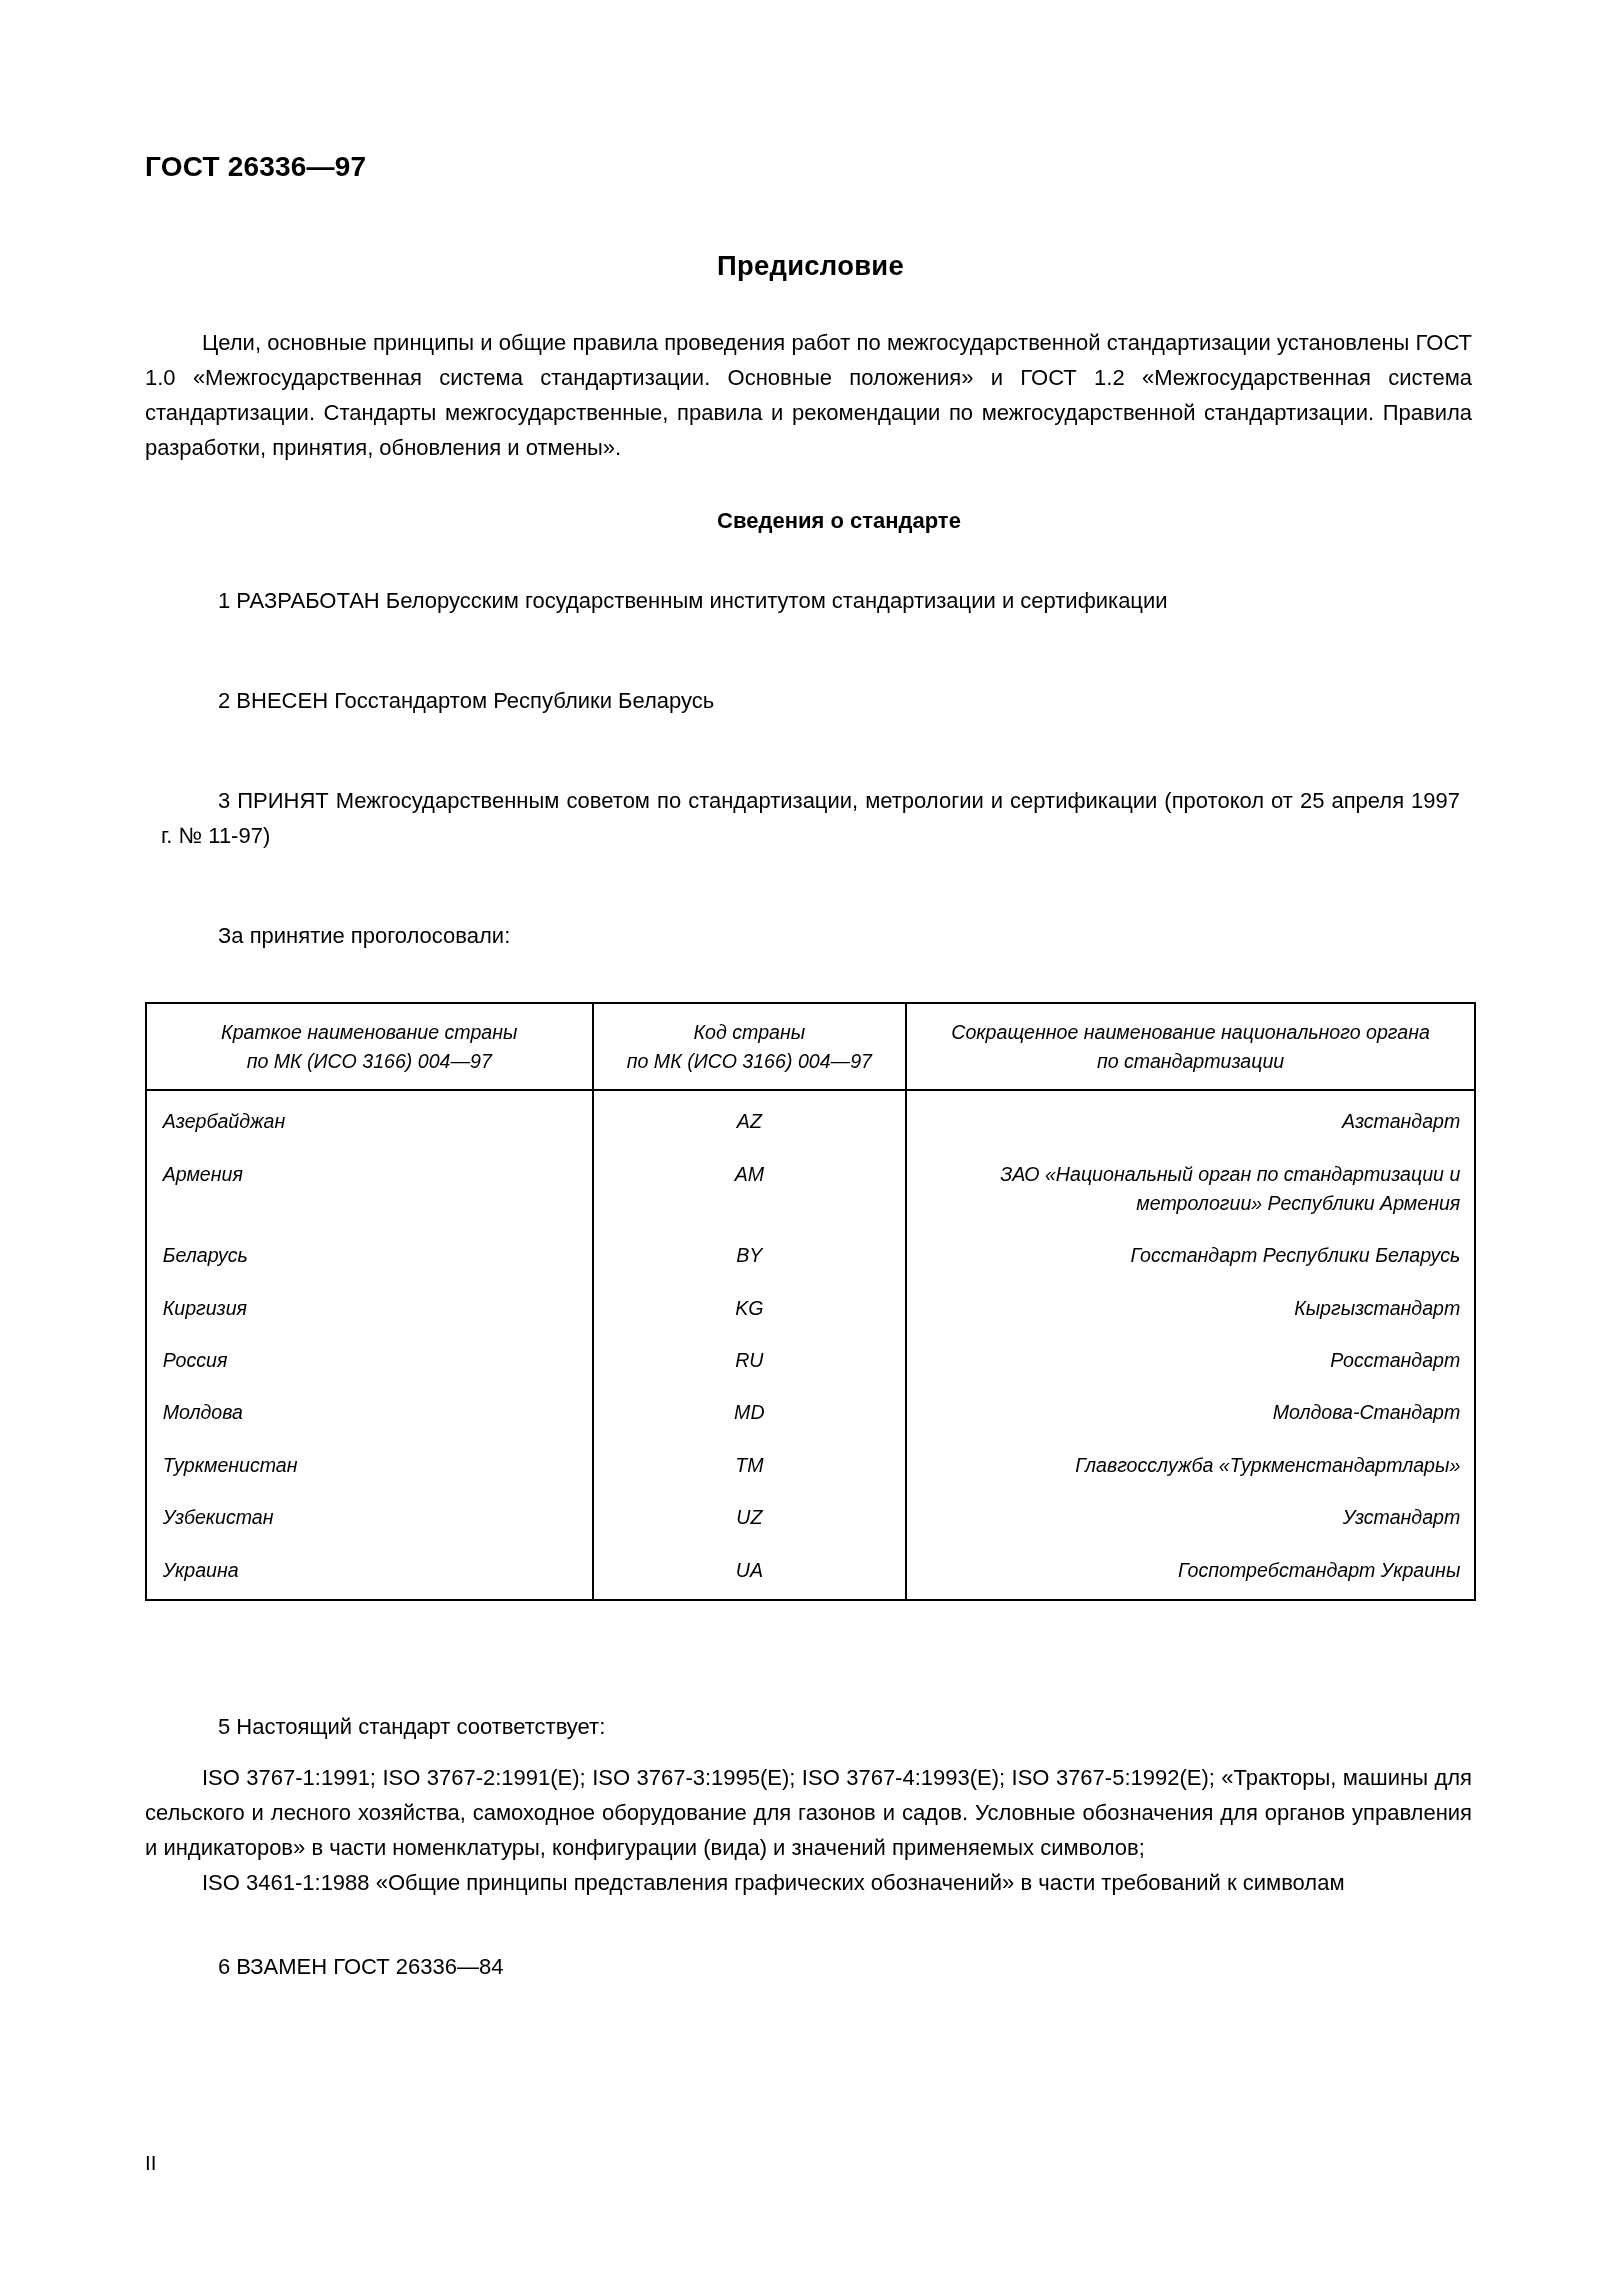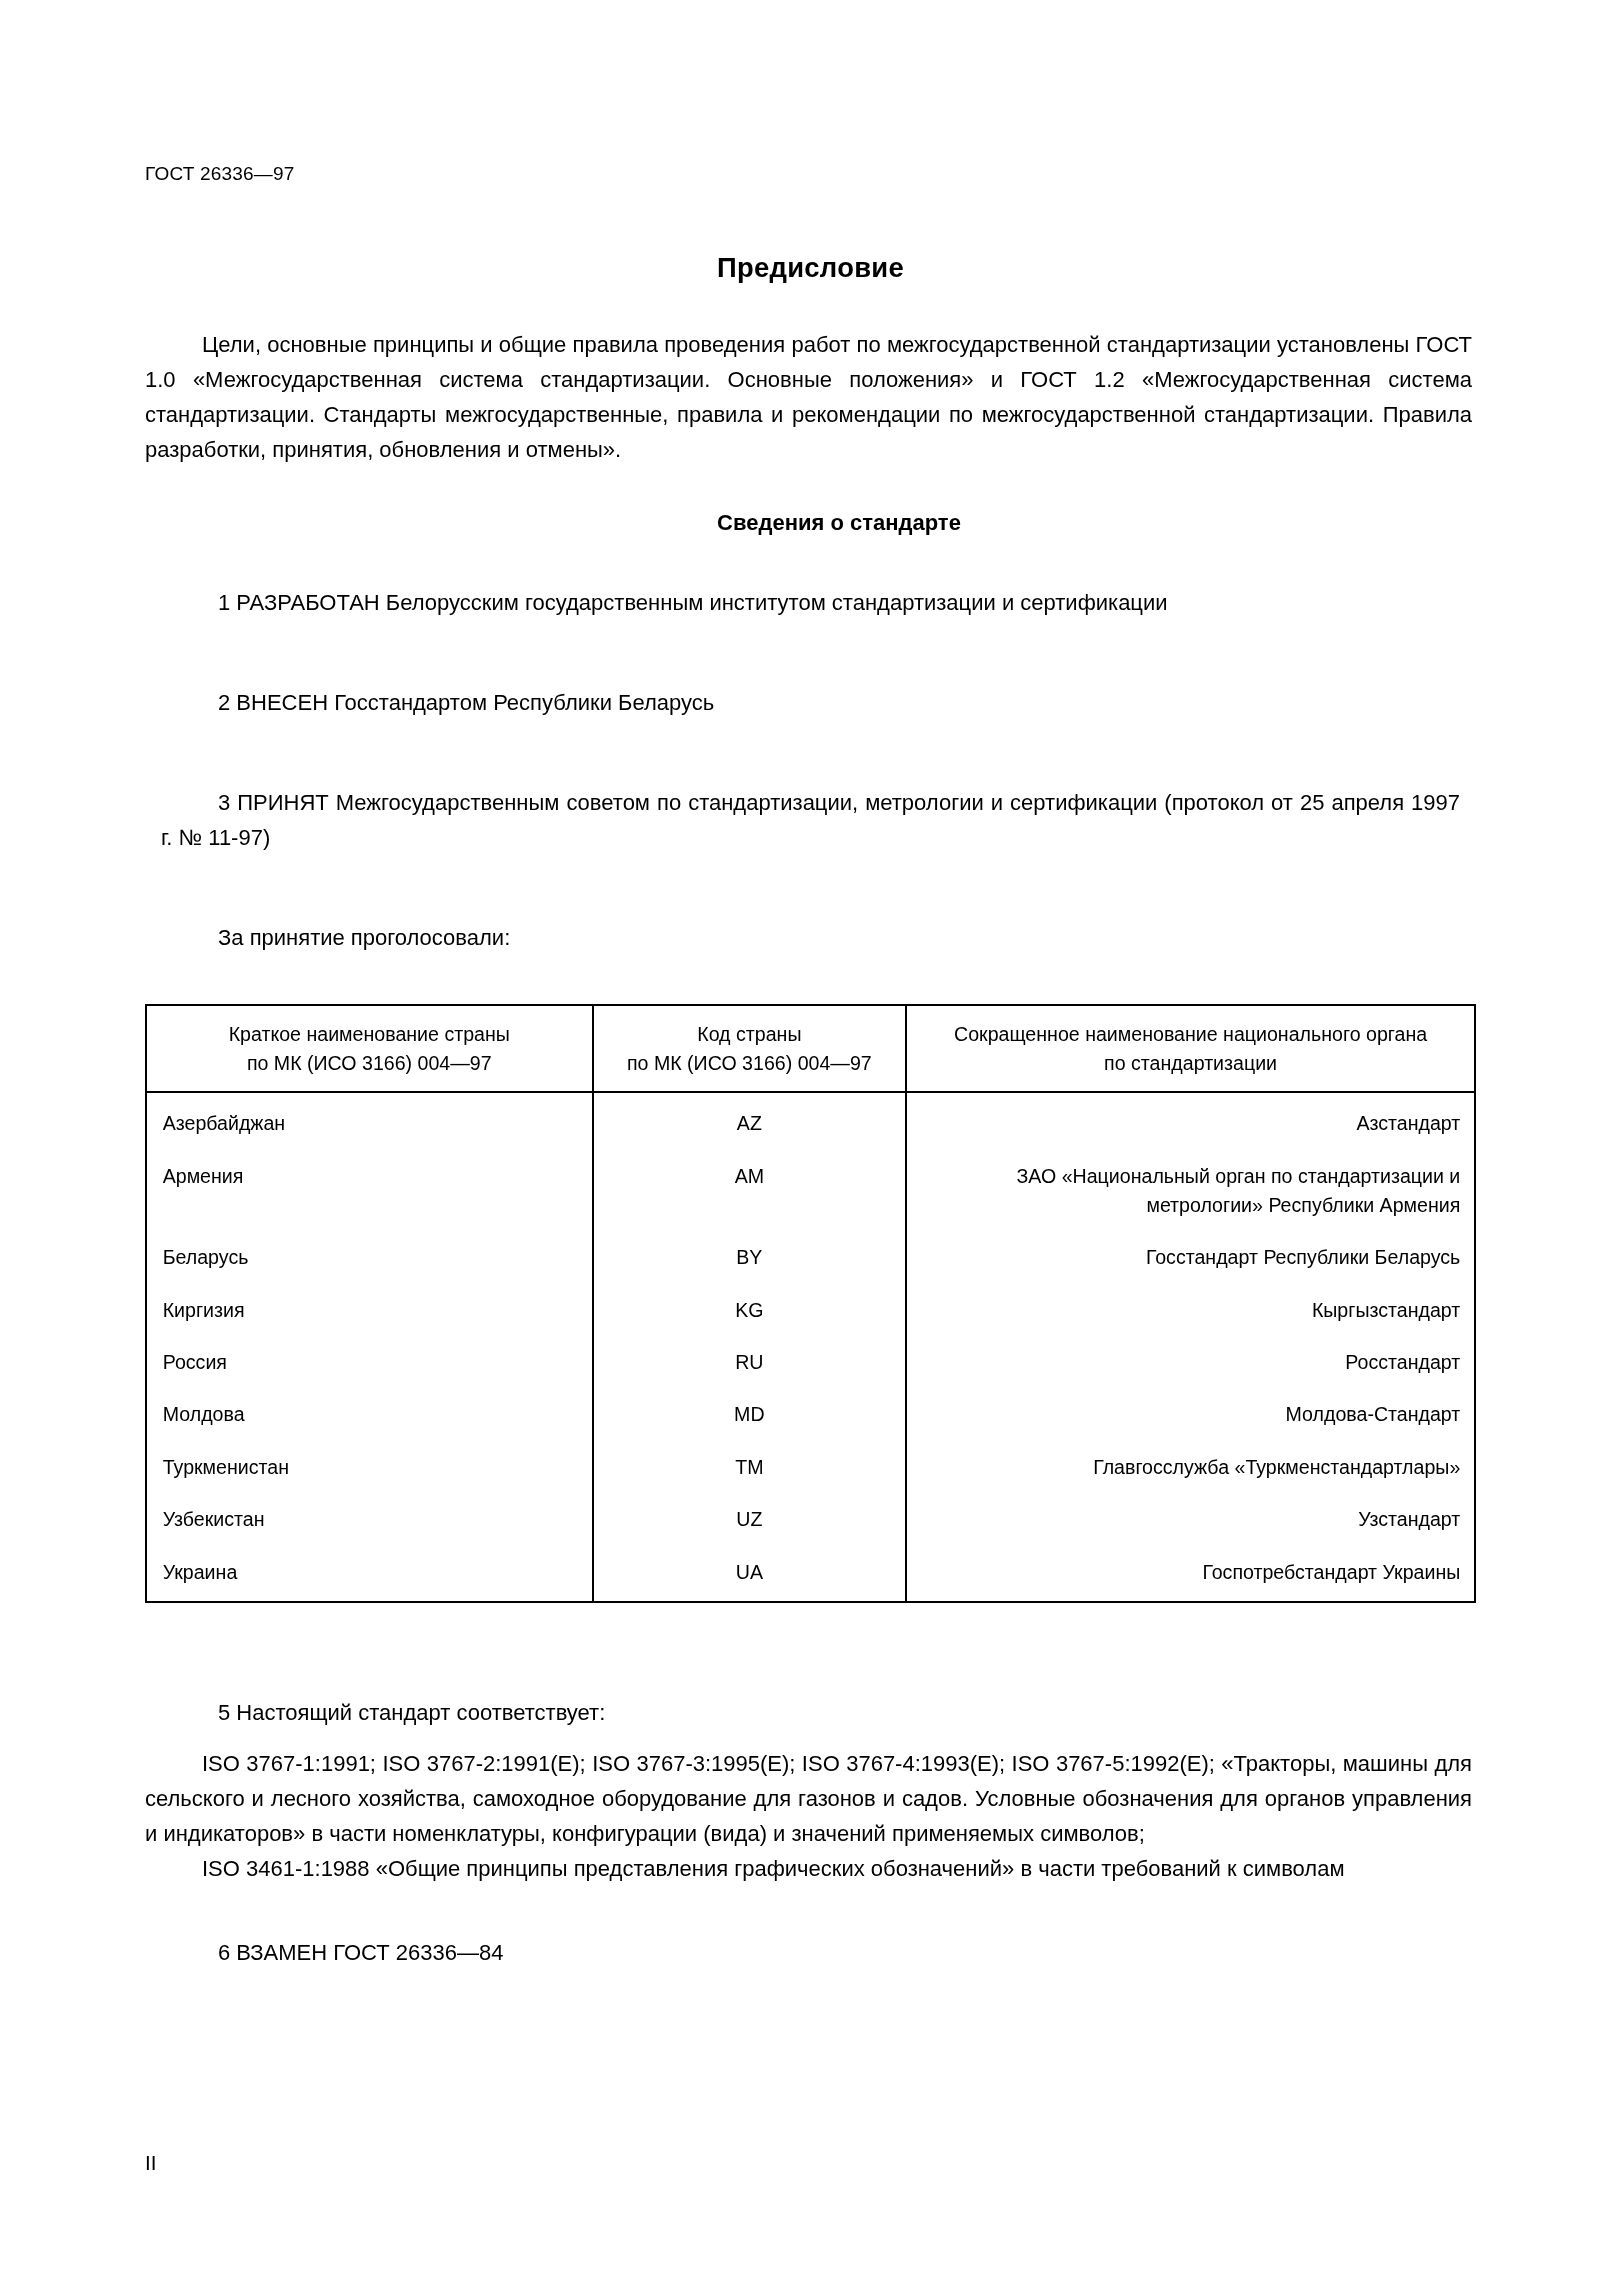--- a/index.html
+++ b/index.html
@@ -13,24 +13,24 @@
   }
   .page {
     position: relative;
     width: 1621px;
     height: 2293px;
     background: #ffffff;
     box-sizing: border-box;
     padding: 147px 145px 0 145px;
   }
   .running-head {
-    font-size: 19px;
-    font-weight: normal;
+    font-size: 28px;
+    font-weight: bold;
     letter-spacing: 0.2px;
-    margin: 16px 0 67px 0;
+    margin: 4px 0 67px 0;
   }
   .doc-title {
     text-align: center;
     font-size: 27.4px;
     font-weight: bold;
     margin: 0 0 43px 0;
     letter-spacing: 0.3px;
   }
   p.body-par {
     font-size: 22px;
@@ -84,21 +84,21 @@
   table.vote-table tbody td {
     padding: 9.8px 13.7px 13.7px 13.7px;
   }
   table.vote-table tbody td.c-name { text-align: left; padding-left: 15.7px; }
   table.vote-table tbody td.c-code { text-align: center; }
   table.vote-table tbody td.c-org  { text-align: right; padding-left: 15.7px; }
   table.vote-table tbody tr:first-child td { padding-top: 15.7px; }
   .col-name { width: 33.6%; }
   .col-code { width: 23.6%; }
   .col-org  { width: 42.8%; }
-  .table-wrap { margin: 0 0 0 0; }
+  .table-wrap { margin: 0 0 16px 0; font-style: italic; }
   .page-number {
     position: absolute;
     left: 145px;
     bottom: 118px;
     font-size: 20.6px;
   }
   .tight { line-height: 35px; }
 </style>
 </head>
 <body>

